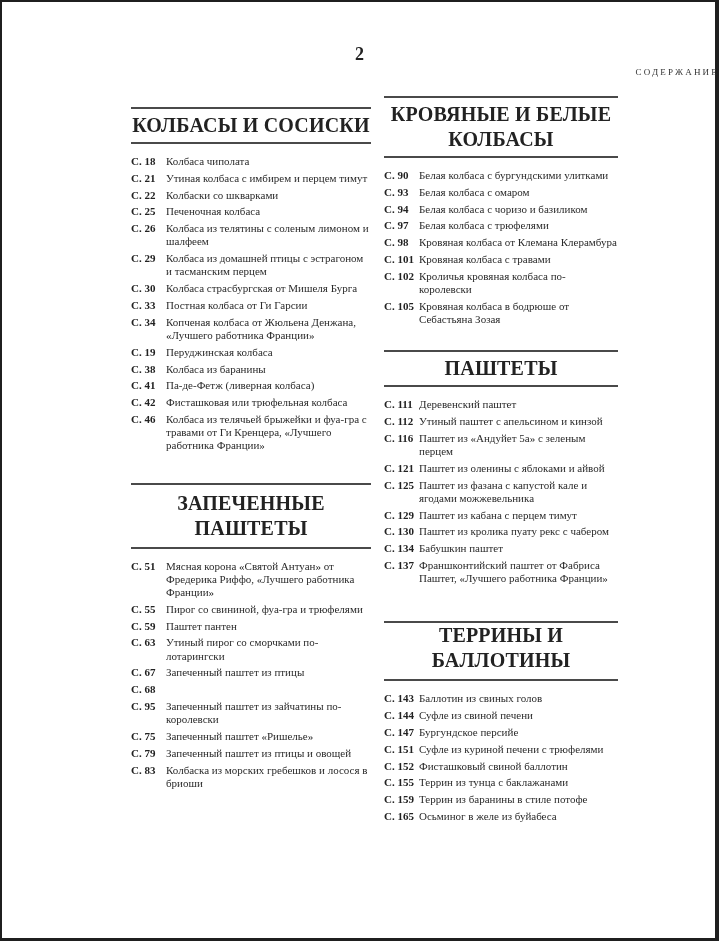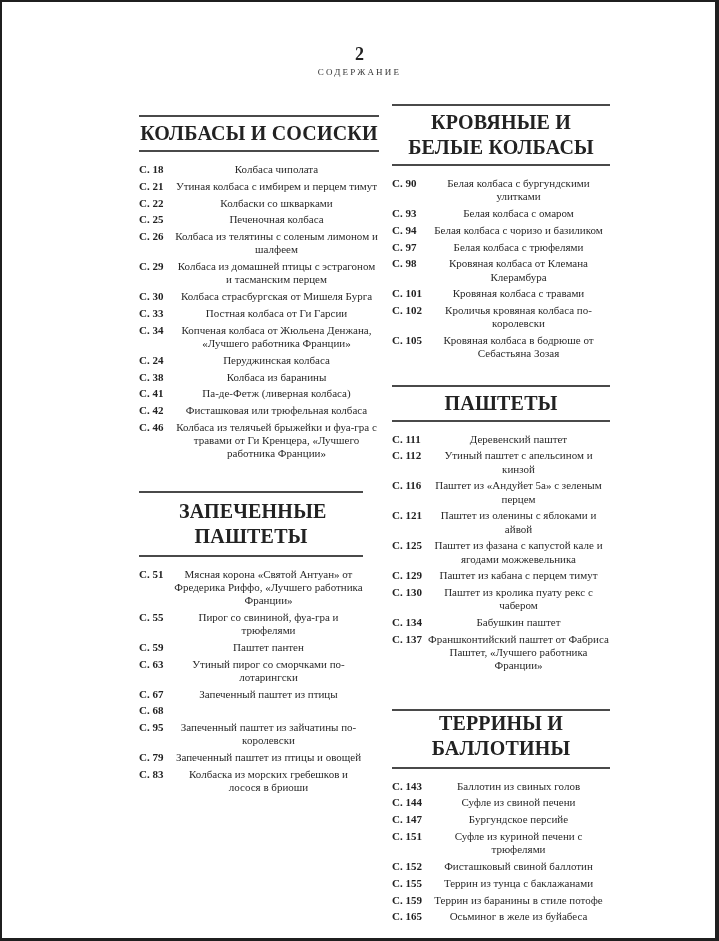--- a/index.html
+++ b/index.html
@@ -8,37 +8,37 @@
     font-family: "Liberation Serif", "DejaVu Serif", serif;
   }
   .page {
     position: absolute; left: 2px; top: 2px; width: 713px; height: 936px; background: #ffffff;
   }
   .page-num {
     position: absolute; left: 0; width: 719px; top: 45px; text-align: center;
     font-size: 18px; font-weight: bold; color: #222; line-height: 18px;
   }
   .page-head {
-    position: absolute; left: 0; width: 719px; top: 67px; text-align: center;
+    position: absolute; left: 0; width: 719px; top: 67px; text-align: right;
     font-size: 9px; letter-spacing: 2.2px; color: #333; line-height: 10px;
   }
   .col { position: absolute; width: 240px; }
   .col-left { left: 131px; top: 107px; }
   .col-right { left: 384px; top: 96px; width: 234px; }
-  .section { margin: 8px; }
+  .section { margin: 0; }
   .sec-title {
     border-top: 2px solid #4a4a4a; border-bottom: 2px solid #4a4a4a;
     text-align: center; font-weight: bold; color: #222;
     font-size: 20px; line-height: 25px; padding: 4px 0 4px 0; letter-spacing: 0.2px;
   }
   .entries { margin-top: 11px; }
   .entry { display: flex; font-size: 11px; line-height: 13.2px; color: #2a2a2a; margin-bottom: 3.6px; }
   .entry .pg { flex: 0 0 35px; font-weight: bold; color: #222; }
   .col-right .entry .pg { flex: 0 0 35px; }
-  .entry .ttl { flex: 1; text-align: center; }
+  .entry .ttl { flex: 1; }
 </style>
 </head>
 <body>
 
 <div class="page"></div>
 <div class="page-num">2</div>
 <div class="page-head">СОДЕРЖАНИЕ</div>
 
 <div class="col col-left">
   <div class="section" style="width:240px;">
@@ -74,21 +74,21 @@
         </div>
         <div class="entry">
           <span class="pg">С. 33</span>
           <span class="ttl">Постная колбаса от Ги Гарсии</span>
         </div>
         <div class="entry">
           <span class="pg">С. 34</span>
           <span class="ttl">Копченая колбаса от Жюльена Денжана, «Лучшего работника Франции»</span>
         </div>
         <div class="entry">
-          <span class="pg">С. 24</span>
+          <span class="pg">С. 19</span>
           <span class="ttl">Перуджинская колбаса</span>
         </div>
         <div class="entry">
           <span class="pg">С. 38</span>
           <span class="ttl">Колбаса из баранины</span>
         </div>
         <div class="entry">
           <span class="pg">С. 41</span>
           <span class="ttl">Па-де-Фетж (ливерная колбаса)</span>
         </div>
@@ -124,20 +124,24 @@
         <div class="entry">
           <span class="pg">С. 67</span>
           <span class="ttl">Запеченный паштет из птицы</span>
         </div>
         <div class="entry">
           <span class="pg">С. 68</span>
         </div>
         <div class="entry">
           <span class="pg">С. 95</span>
           <span class="ttl">Запеченный паштет из зайчатины по-королевски</span>
+        </div>
+        <div class="entry">
+          <span class="pg">С. 75</span>
+          <span class="ttl">Запеченный паштет «Ришелье»</span>
         </div>
         <div class="entry">
           <span class="pg">С. 79</span>
           <span class="ttl">Запеченный паштет из птицы и овощей</span>
         </div>
         <div class="entry">
           <span class="pg">С. 83</span>
           <span class="ttl">Колбаска из морских гребешков и лосося в бриоши</span>
         </div>
       </div>

